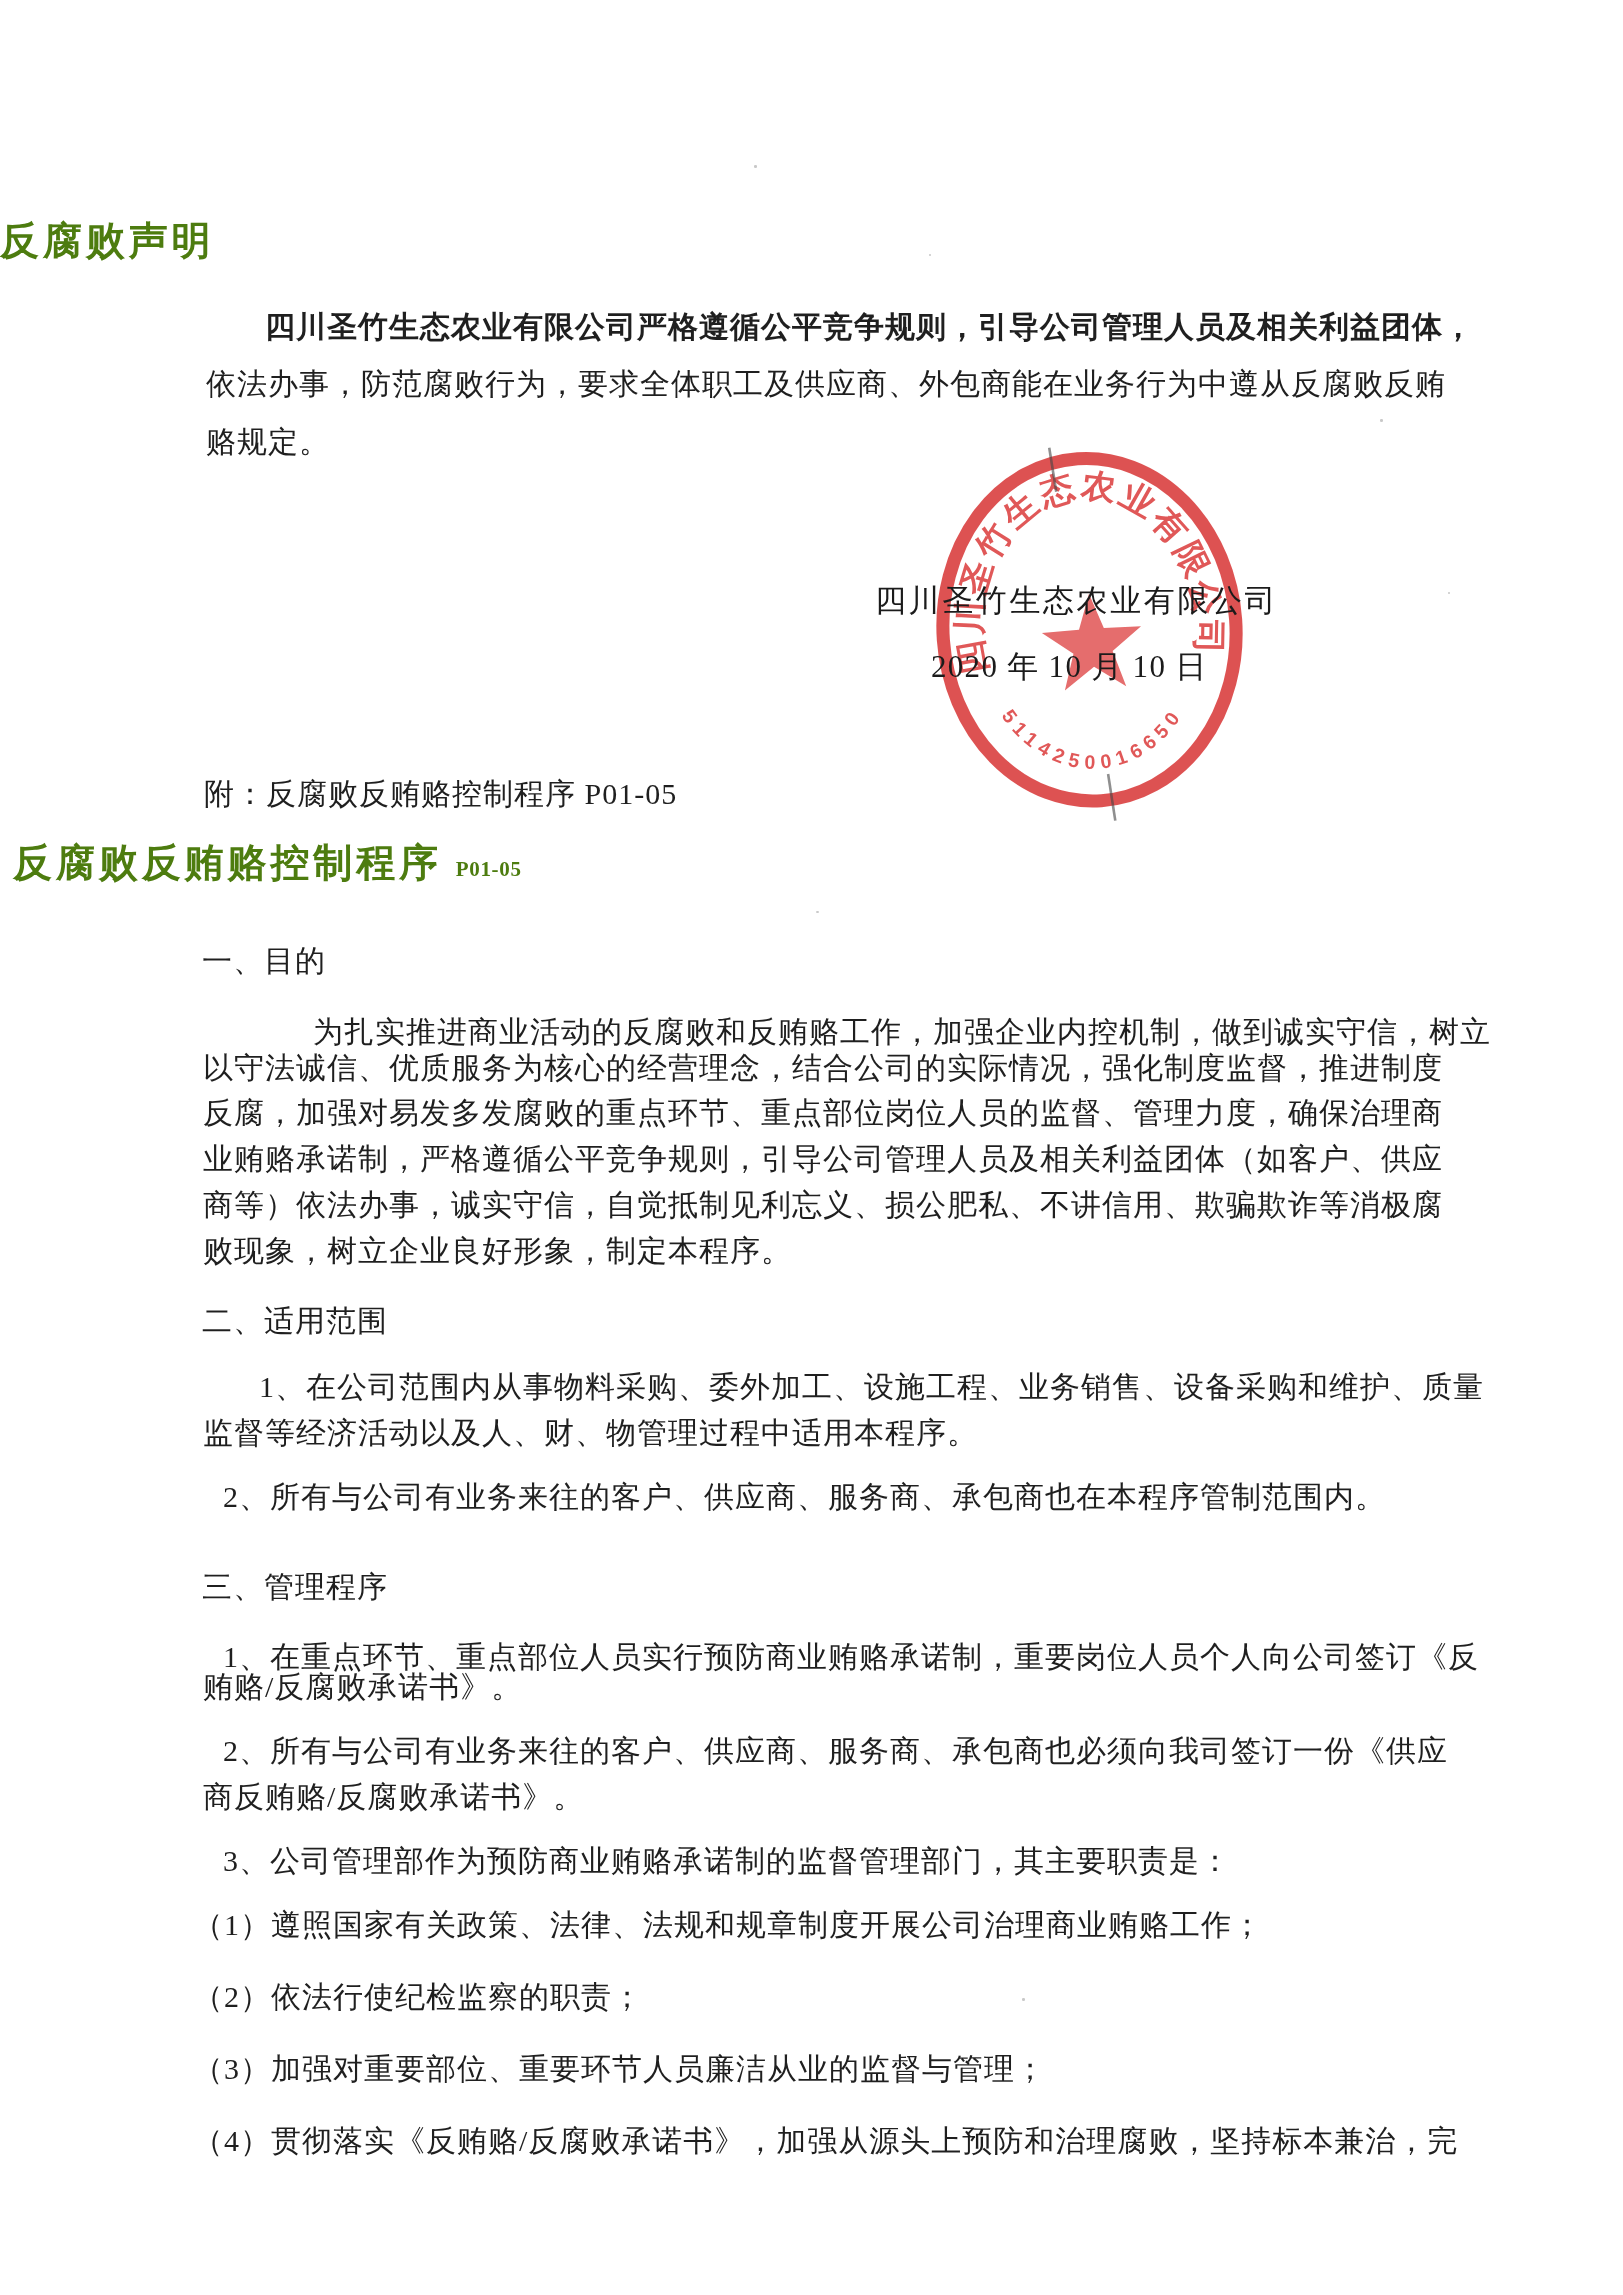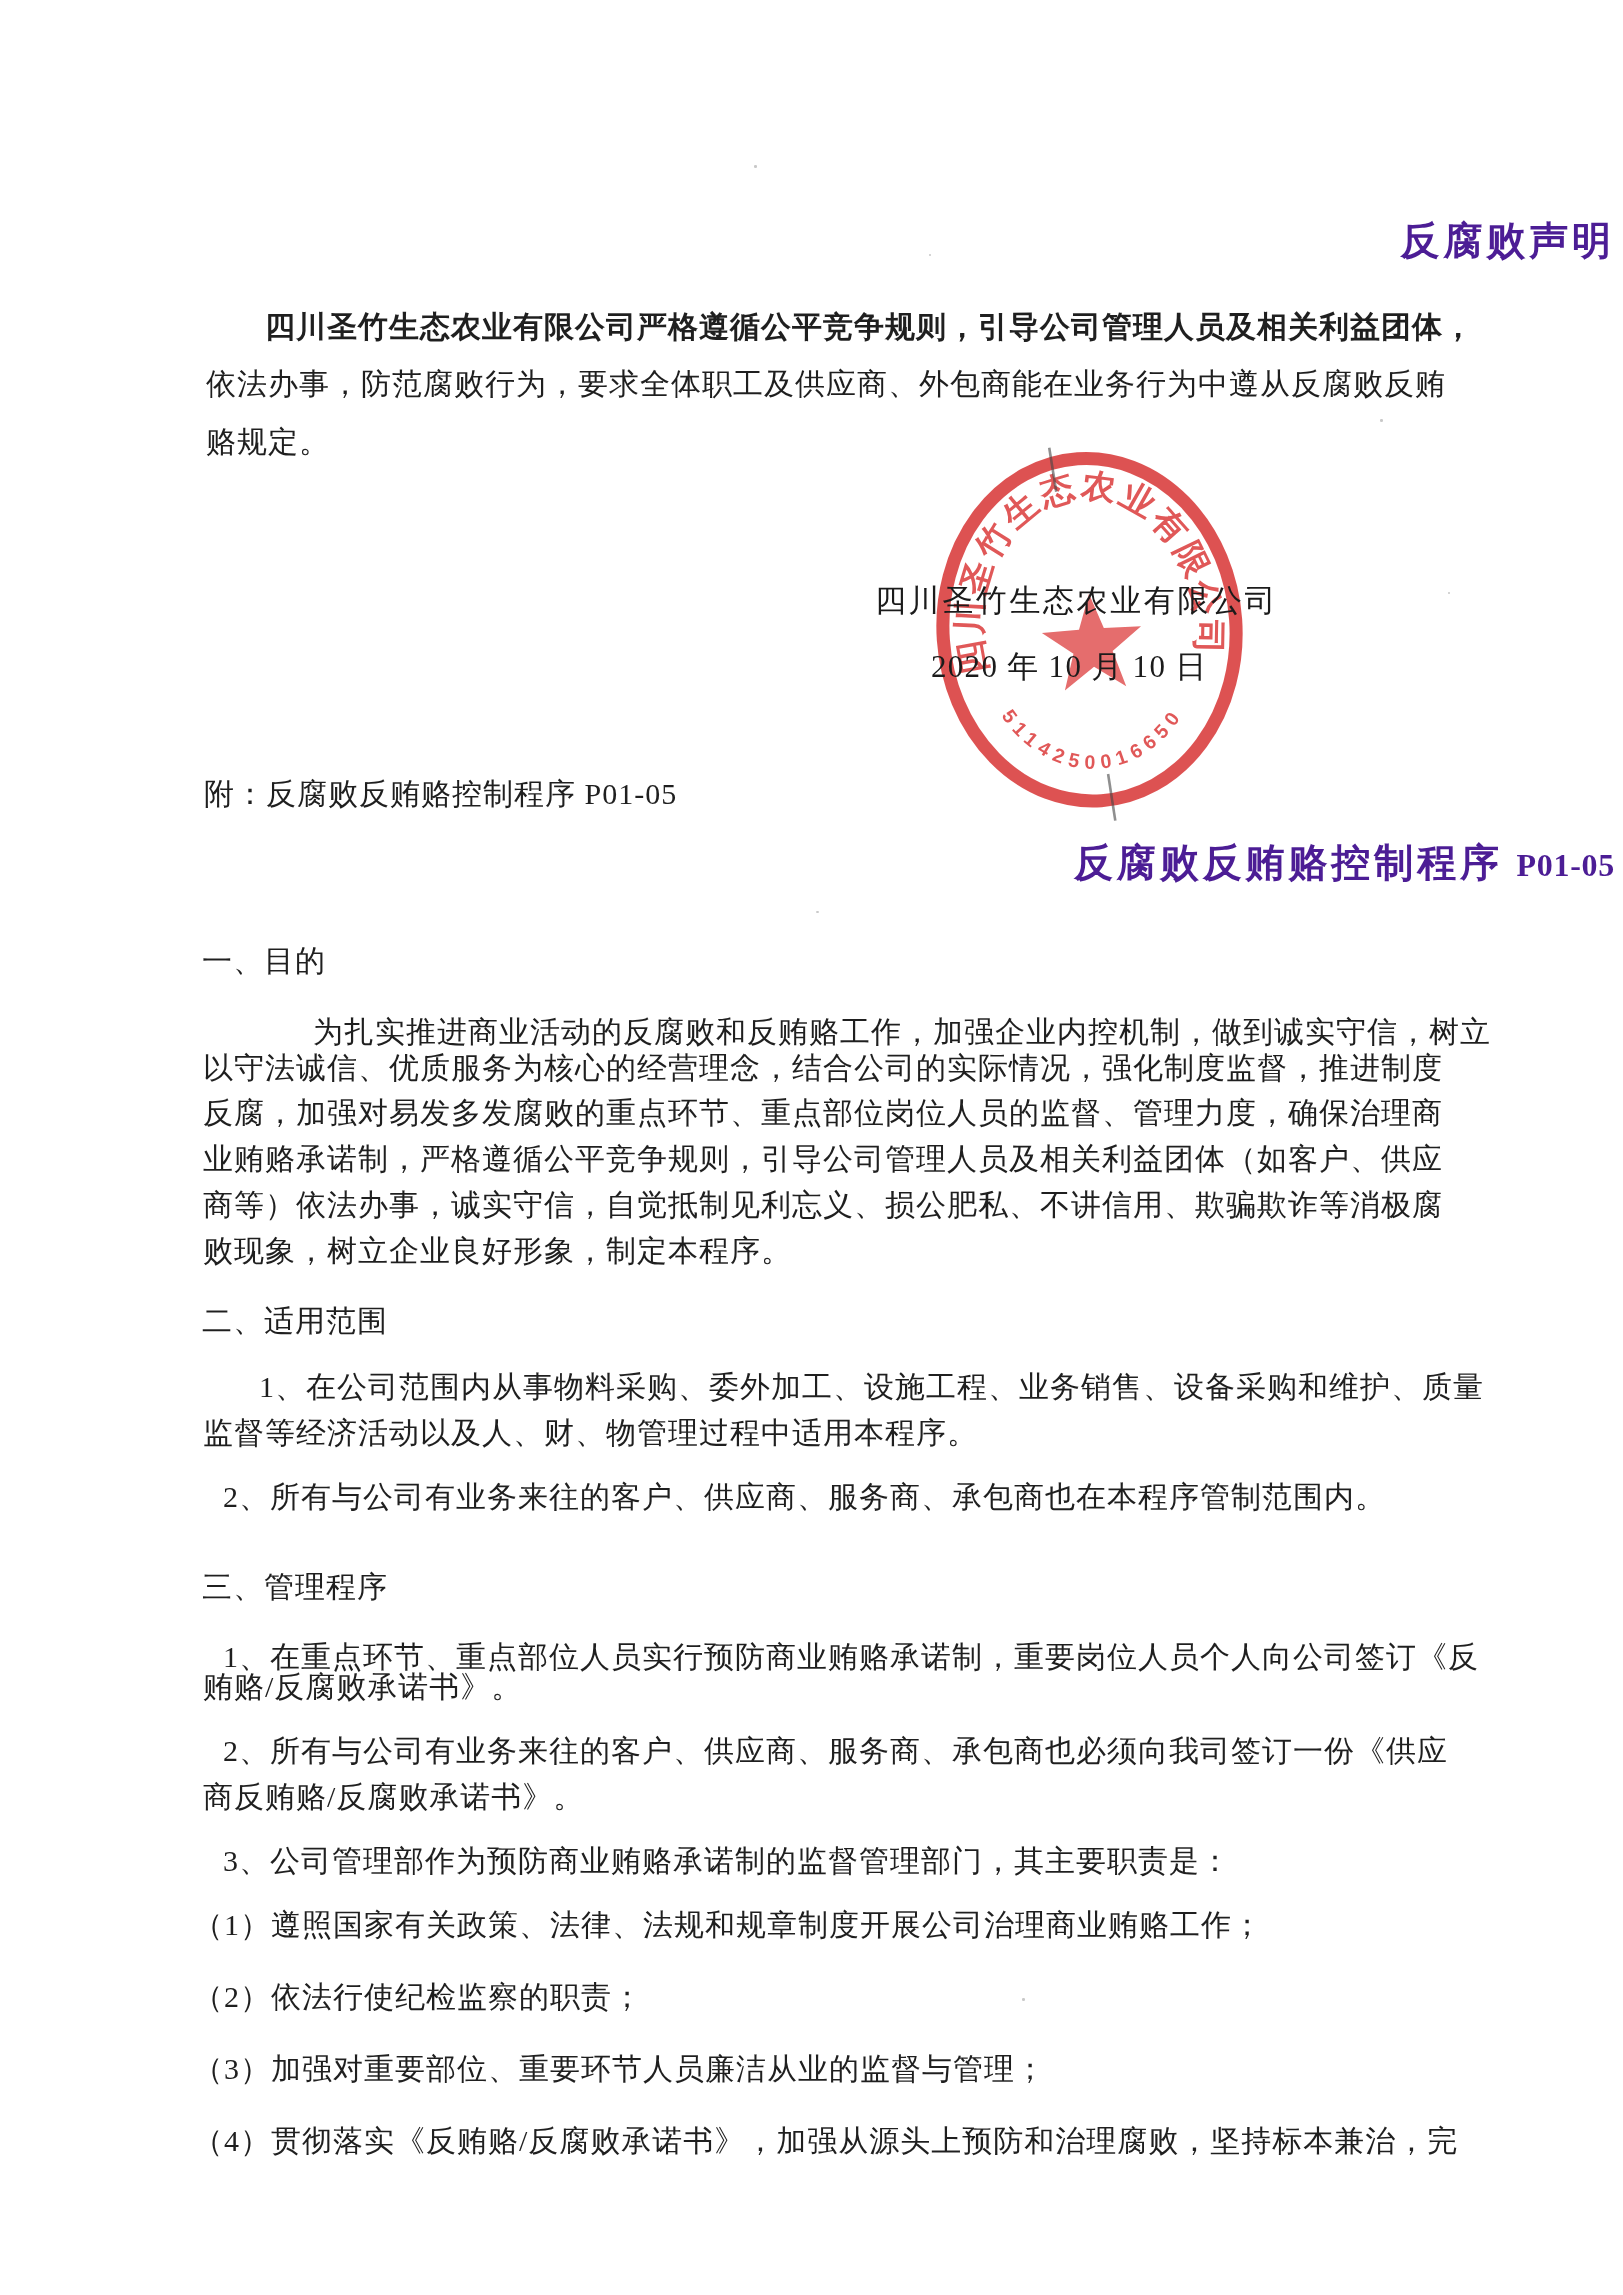--- a/index.html
+++ b/index.html
@@ -14,30 +14,30 @@
   .ln{
     position:absolute;
     white-space:nowrap;
     font-size:30px;
     line-height:1;
     letter-spacing:1px;
     color:#1f1f1f;
   }
   .doc-title{
     position:absolute;
-    left:0;right:8px;
-    text-align:right;
+    left:0;right:16px;
+    text-align:left;
     font-size:39px;
     font-weight:bold;
     letter-spacing:3.9px;
     line-height:1;
-    color:#4c1d95;
+    color:#4d7c0f;
   }
   .title-code{
-    font-size:32px;
+    font-size:21px;
     font-weight:bold;
     letter-spacing:0.7px;
   }
   .sig{
     position:absolute;
     white-space:nowrap;
     font-size:31px;
     line-height:1;
     letter-spacing:2.6px;
     color:#1b1b1b;

